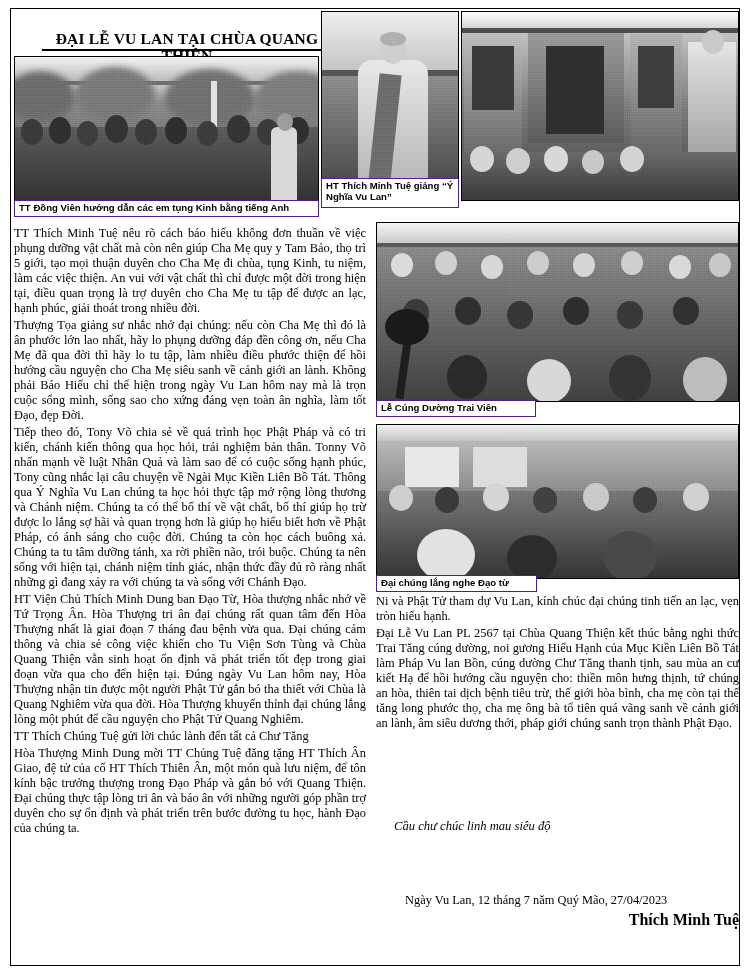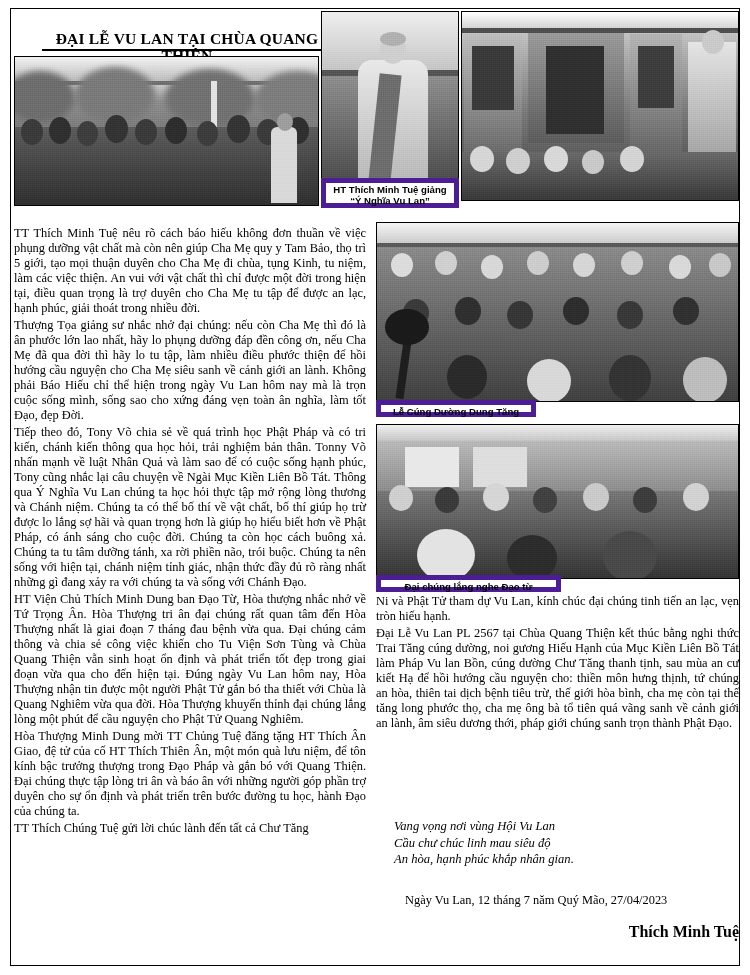--- a/index.html
+++ b/index.html
@@ -57,28 +57,27 @@
   .photo {
     position: absolute;
     background: #9a9a9a;
     overflow: hidden;
     border: 1px solid #000;
     box-sizing: border-box;
   }
   .caption {
     position: absolute;
     background: #fff;
-    border: 5px solid #4c1d95;
+    border: 1px solid #4c1d95;
     box-sizing: border-box;
     font-family: "Liberation Sans", sans-serif;
     font-size: 9.6px;
     font-weight: bold;
     line-height: 1.12;
     padding: 2px 4px;
-    text-align: center;
     color: #000;
   }
 
   
   #photo-children { left: 14px; top: 56px; width: 305px; height: 150px; }
   #cap-children   { left: 14px; top: 200px; width: 305px; height: 17px; }
 
   
   #photo-monk     { left: 321px; top: 11px; width: 138px; height: 170px; }
   #cap-monk       { left: 321px; top: 178px; width: 138px; height: 30px; }
@@ -86,21 +85,21 @@
   
   #photo-hall     { left: 461px; top: 11px; width: 278px; height: 190px; }
   #cap-hall       { left: 461px; top: 199px; width: 278px; height: 17px; }
 
   
   #photo-traitang { left: 376px; top: 222px; width: 363px; height: 180px; }
   #cap-traitang   { left: 376px; top: 400px; width: 160px; height: 17px; }
 
   
   #photo-audience { left: 376px; top: 424px; width: 363px; height: 155px; }
-  #cap-audience   { left: 376px; top: 575px; width: 185px; height: 17px; }
+  #cap-audience   { left: 376px; top: 575px; width: 161px; height: 17px; }
 
   
   .col {
     position: absolute;
     font-family: "Liberation Serif", serif;
     font-size: 12.4px;
     line-height: 1.21;
     text-align: justify;
     text-justify: inter-word;
     color: #000;
@@ -131,21 +130,20 @@
   }
   .signature-name {
     position: absolute;
     left: 376px;
     top: 911px;
     width: 363px;
     text-align: right;
     font-family: "Liberation Serif", serif;
     font-weight: bold;
     font-size: 16px;
-    margin-top: 12px;
   }
 
   
   .footer {
     position: absolute;
     left: 0;
     top: 938px;
     width: 750px;
     text-align: center;
     font-family: "Liberation Sans", sans-serif;
@@ -224,20 +222,21 @@
       <div class="blob" style="left:182px;top:64px;width:21px;height:25px;background:#3c3c3c;"></div>
       <div class="blob" style="left:212px;top:58px;width:23px;height:28px;background:#343434;"></div>
       <div class="blob" style="left:242px;top:62px;width:22px;height:26px;background:#3a3a3a;"></div>
       <div class="blob" style="left:272px;top:60px;width:22px;height:27px;background:#2f2f2f;"></div>
 
       <div class="rect" style="left:256px;top:70px;width:26px;height:76px;background:#d9d9d9;border-radius:6px 6px 0 0;"></div>
       <div class="blob" style="left:262px;top:56px;width:16px;height:18px;background:#9d9d9d;"></div>
       <div class="noise"></div>
     </div>
   </div>
+  <div class="caption" id="cap-children">TT Đồng Viên hướng dẫn các em tụng Kinh bằng tiếng Anh</div>
 
   <div class="photo" id="photo-monk">
     <div class="ph-base">
 
       <div class="rect" style="left:0;top:0;width:100%;height:60px;background:linear-gradient(180deg,#efefef,#c4c4c4);"></div>
       <div class="rect" style="left:0;top:58px;width:100%;height:6px;background:#555;"></div>
       <div class="rect" style="left:0;top:64px;width:100%;height:106px;background:linear-gradient(180deg,#8e8e8e,#4c4c4c);"></div>
 
       <div class="rect" style="left:36px;top:48px;width:70px;height:122px;background:linear-gradient(180deg,#e9e9e9,#b8b8b8);border-radius:14px 14px 0 0;"></div>
 
@@ -304,21 +303,21 @@
       <div class="rect" style="left:24px;top:96px;width:8px;height:80px;background:#1e1e1e;transform:rotate(8deg);"></div>
       <div class="blob" style="left:8px;top:86px;width:44px;height:36px;background:#1a1a1a;"></div>
 
       <div class="blob" style="left:70px;top:132px;width:40px;height:44px;background:#2a2a2a;"></div>
       <div class="blob" style="left:150px;top:136px;width:44px;height:44px;background:#d8d8d8;"></div>
       <div class="blob" style="left:232px;top:132px;width:42px;height:46px;background:#333;"></div>
       <div class="blob" style="left:306px;top:134px;width:44px;height:46px;background:#bdbdbd;"></div>
       <div class="noise"></div>
     </div>
   </div>
-  <div class="caption" id="cap-traitang">Lễ Cúng Dường Dung Tăng</div>
+  <div class="caption" id="cap-traitang">Lễ Cúng Dường Trai Viên</div>
 
   <div class="photo" id="photo-audience">
     <div class="ph-base">
 
       <div class="rect" style="left:0;top:0;width:100%;height:18px;background:linear-gradient(180deg,#f0f0f0,#c0c0c0);"></div>
 
       <div class="rect" style="left:0;top:16px;width:100%;height:52px;background:linear-gradient(180deg,#b9b9b9,#8b8b8b);"></div>
       <div class="rect" style="left:28px;top:22px;width:54px;height:40px;background:#e9e9e9;"></div>
       <div class="rect" style="left:96px;top:22px;width:54px;height:40px;background:#dedede;"></div>
 
@@ -337,31 +336,29 @@
       <div class="noise"></div>
     </div>
   </div>
   <div class="caption" id="cap-audience">Đại chúng lắng nghe Đạo từ</div>
 
   <div class="col" id="col-left">
     <p>TT Thích Minh Tuệ nêu rõ cách báo hiếu không đơn thuần về việc phụng dưỡng vật chất mà còn nên giúp Cha Mẹ quy y Tam Bảo, thọ trì 5 giới, tạo mọi thuận duyên cho Cha Mẹ đi chùa, tụng Kinh, tu niệm, làm các việc thiện. An vui với vật chất thì chỉ được một đời trong hiện tại, điều quan trọng là trợ duyên cho Cha Mẹ tu tập để được an lạc, hạnh phúc, giải thoát trong nhiều đời.</p>
     <p>Thượng Tọa giảng sư nhắc nhở đại chúng: nếu còn Cha Mẹ thì đó là ân phước lớn lao nhất, hãy lo phụng dưỡng đáp đền công ơn, nếu Cha Mẹ đã qua đời thì hãy lo tu tập, làm nhiều điều phước thiện để hồi hướng cầu nguyện cho Cha Mẹ siêu sanh về cảnh giới an lành. Không phải Báo Hiếu chỉ thể hiện trong ngày Vu Lan hôm nay mà là trọn cuộc sống mình, sống sao cho xứng đáng vẹn toàn ân nghĩa, làm tốt Đạo, đẹp Đời.</p>
     <p>Tiếp theo đó, Tony Võ chia sẻ về quá trình học Phật Pháp và có tri kiến, chánh kiến thông qua học hỏi, trải nghiệm bản thân. Tonny Võ nhấn mạnh về luật Nhân Quả và làm sao để có cuộc sống hạnh phúc, Tony cũng nhắc lại câu chuyện về Ngài Mục Kiền Liên Bồ Tát. Thông qua Ý Nghĩa Vu Lan chúng ta học hỏi thực tập mở rộng lòng thương và Chánh niệm. Chúng ta có thể bố thí về vật chất, bố thí giúp họ trừ được lo lắng sợ hãi và quan trọng hơn là giúp họ hiểu biết hơn về Phật Pháp, có ánh sáng cho cuộc đời. Chúng ta còn học cách buông xả. Chúng ta tu tâm dưỡng tánh, xa rời phiền não, trói buộc. Chúng ta nên sống với hiện tại, chánh niệm tỉnh giác, nhận thức đầy đủ rõ ràng nhất những gì đang xảy ra với chúng ta và sống với Chánh Đạo.</p>
     <p>HT Viện Chủ Thích Minh Dung ban Đạo Từ, Hòa thượng nhắc nhở về Tứ Trọng Ân. Hòa Thượng tri ân đại chúng rất quan tâm đến Hòa Thượng nhất là giai đoạn 7 tháng đau bệnh vừa qua. Đại chúng cảm thông và chia sẻ công việc khiến cho Tu Viện Sơn Tùng và Chùa Quang Thiện vẫn sinh hoạt ổn định và phát triển tốt đẹp trong giai đoạn vừa qua cho đến hiện tại.  Đúng ngày Vu Lan hôm nay, Hòa Thượng nhận tin được một người Phật Tử gắn bó tha thiết với Chùa là Quang Nghiêm vừa qua đời. Hòa Thượng khuyến thỉnh đại chúng lắng lòng một phút để cầu nguyện cho Phật Tử Quang Nghiêm.</p>
+    <p>TT Thích Chúng Tuệ  gửi lời chúc lành đến tất cả Chư Tăng</p>
     <p>Hòa Thượng Minh Dung mời TT Chủng Tuệ đăng tặng HT Thích Ân Giao, đệ tử của cố HT Thích Thiên Ân, một món quà lưu niệm, để tôn kính bậc trưởng thượng trong Đạo Pháp và gắn bó với Quang Thiện. Đại chúng thực tập lòng tri ân và báo ân với những người góp phần trợ duyên cho sự ổn định và phát triển trên bước đường tu học, hành Đạo của chúng ta.</p>
-    <p>TT Thích Chúng Tuệ  gửi lời chúc lành đến tất cả Chư Tăng</p>
   </div>
 
   <div class="col" id="col-right">
     <p>Ni và Phật Tử tham dự Vu Lan, kính chúc đại chúng tinh tiến an lạc, vẹn tròn hiếu hạnh.</p>
     <p>Đại Lễ Vu Lan PL 2567 tại Chùa Quang Thiện kết thúc bằng nghi thức Trai Tăng cúng dường, noi gương Hiếu Hạnh của Mục Kiền Liên Bồ Tát làm Pháp Vu lan Bồn, cúng dường Chư Tăng thanh tịnh, sau mùa an cư kiết Hạ để hồi hướng cầu nguyện cho: thiền môn hưng thịnh, tứ chúng an hòa, thiên tai dịch bệnh tiêu trừ, thế giới hòa bình, cha mẹ còn tại thế tăng long phước thọ, cha mẹ ông bà tổ tiên quá vãng sanh về cảnh giới an lành, âm siêu dương thới, pháp giới chúng sanh trọn thành Phật Đạo.</p>
   </div>
 
   <div class="poem">
-    <div>Vang vọng nơi vùng Hội Vu Lan</div>
     <div>Cầu chư chúc linh mau siêu độ</div>
-    <div>An hòa, hạnh phúc khắp nhân gian.</div>
   </div>
 
   <div class="signature-date">Ngày Vu Lan, 12 tháng 7 năm Quý Mão, 27/04/2023</div>
   <div class="signature-name">Thích Minh Tuệ</div>
 
 </div>
 
 </body></html>

